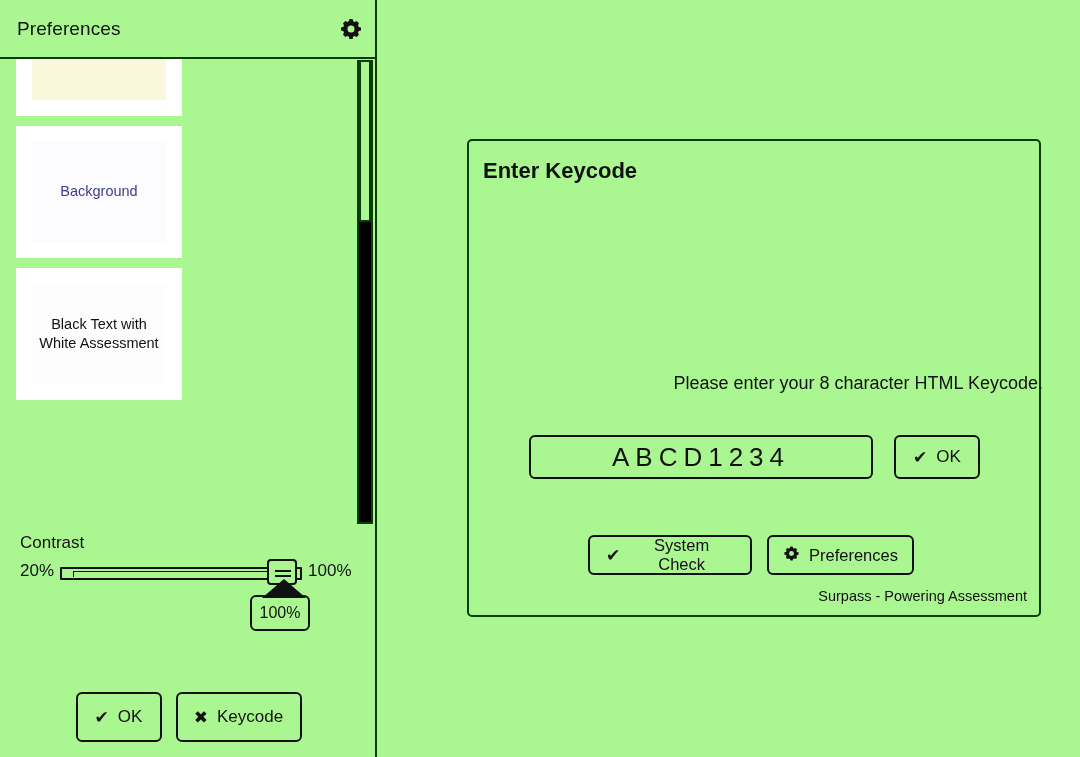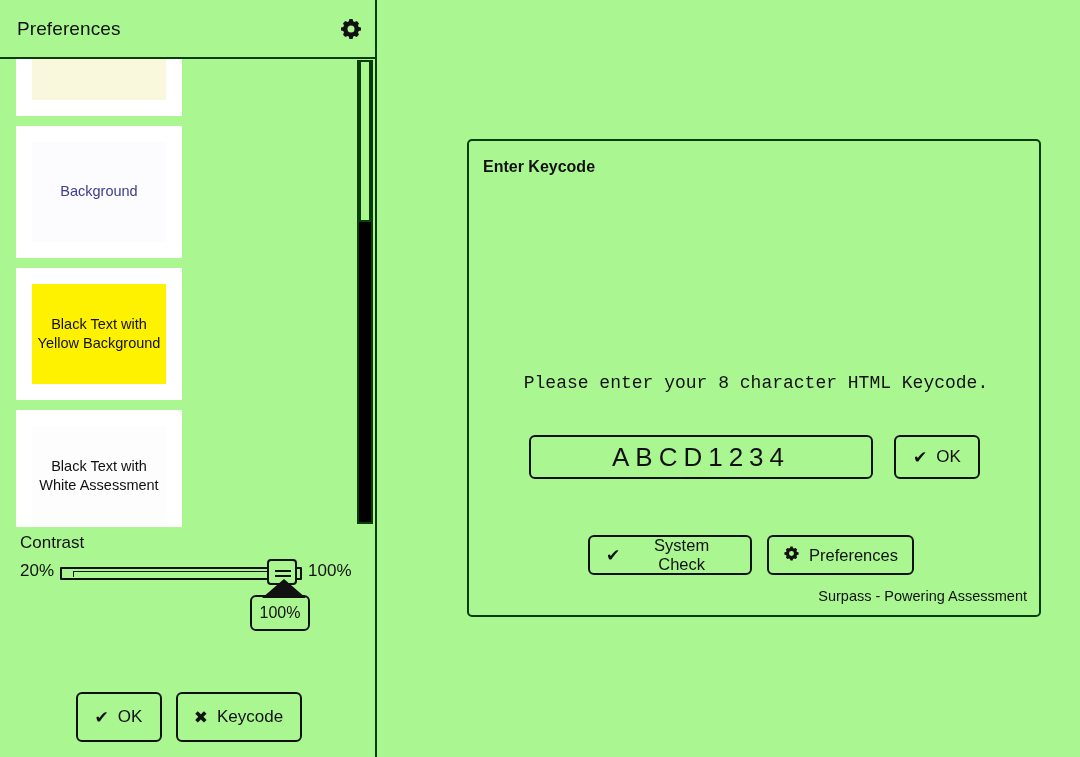--- a/index.html
+++ b/index.html
@@ -225,21 +225,21 @@
     top: 139px;
     width: 574px;
     height: 478px;
     border: 2px solid #0b3d0b;
     border-radius: 5px;
     background: #aaf792;
   }
   #keycode-heading {
     position: absolute;
     left: 14px; top: 17px;
-    font-size: 16px;
+    font-size: 22px;
     font-weight: bold;
     color: #111;
   }
   #test-delivery-box {
     position: absolute;
     left: 65px;
     top: 101px;
     width: 440px;
     height: 95px;
     border: 2px solid #0b3d0b;
@@ -249,24 +249,23 @@
     justify-content: center;
   }
   #test-delivery-text {
     font-size: 27px;
     color: #22581f;
   }
   #keycode-prompt {
     position: absolute;
     left: 0; top: 232px;
     width: 574px;
-    text-align: center;
+    text-align: right;
     font-size: 18px;
     color: #111;
-    font-family: Liberation Mono, monospace;
   }
   #keycode-row {
     position: absolute;
     left: 60px;
     top: 294px;
     display: flex;
     align-items: center;
     gap: 21px;
   }
   #keycode-input {
@@ -314,23 +313,20 @@
     </span>
   </div>
 
   <div id="swatch-scrollarea">
     <div id="swatch-grid">
         <div class="swatch" style="background: rgb(255, 255, 255);">
           <div class="swatch-inner" style="background: rgb(250, 248, 220); color: rgb(58, 58, 42);">Background</div>
         </div>
         <div class="swatch" style="background: rgb(255, 255, 255);">
           <div class="swatch-inner" style="background: rgb(252, 252, 255); color: rgb(59, 59, 143);">Background</div>
-        </div>
-        <div class="swatch" style="background: rgb(255, 255, 255);">
-          <div class="swatch-inner" style="background: rgb(255, 242, 0); color: rgb(17, 17, 17);">Black Text with Yellow Background</div>
         </div>
         <div class="swatch" style="background: rgb(255, 255, 255);">
           <div class="swatch-inner" style="background: rgb(253, 253, 253); color: rgb(17, 17, 17);">Black Text with White Assessment</div>
         </div>
       </div>
   </div>
 
   <div id="swatch-scrollbar">
     <div id="swatch-scrollthumb"></div>
   </div>

